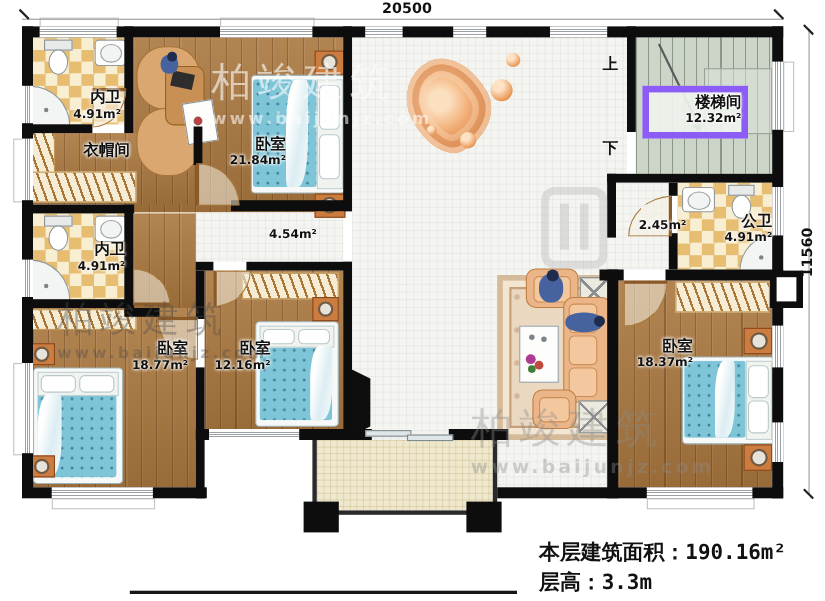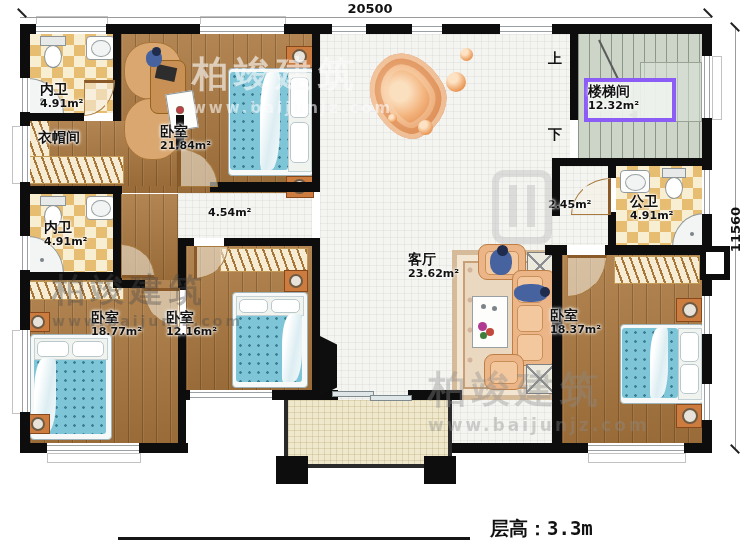--- a/index.html
+++ b/index.html
@@ -56,31 +56,31 @@
         background-size:26px 30px;}
   .ctable{background:#fdfdfb;border:1px solid #98a0a3;z-index:9;}
   .person{background:#46639f;border-radius:45%;z-index:13;}
   .phead{background:#1f2c4d;border-radius:50%;z-index:14;}
   .art-blob{background:radial-gradient(circle at 42% 42%,#fbe0c0 0 14%,#f3b47e 38%,#de8342 68%,#c8692c 100%);
         box-shadow:inset 0 0 0 5px rgba(255,235,210,.5),inset 0 0 0 11px rgba(210,120,60,.45),inset 0 0 0 17px rgba(250,220,190,.4);
         border-radius:52% 48% 62% 38%/46% 58% 42% 54%;transform:rotate(-28deg);z-index:6;}
   .art-ball{background:radial-gradient(circle at 35% 30%,#fde2c4 0 25%,#eb9a58 70%,#cf7330);border-radius:50%;z-index:6;}
   .tv{background:#0e0e0e;clip-path:polygon(0 0,100% 14%,100% 86%,0 100%);z-index:21;}
   .slider{background:#dfe6e8;border:1px solid #7f8a8e;z-index:27;}
-  .stairbox{background:rgba(238,242,237,.92);border:4px solid #8b5cf6;z-index:30;text-align:center;}
+  .stairbox{background:rgba(238,242,237,.92);border:6px solid #8b5cf6;z-index:30;text-align:center;}
   .stair-land{border:1px solid #98a295;background:rgba(220,228,218,.55);z-index:5;}
   .stair-arrow{background:#5c5c5c;z-index:6;}
   .arrowhead{width:0;height:0;border-left:5px solid transparent;border-right:5px solid transparent;border-top:9px solid #5c5c5c;z-index:6;}
-  .rlabel{text-align:left;line-height:1.12;z-index:40;
+  .rlabel{text-align:right;line-height:1.12;z-index:40;
         text-shadow:0 0 2px #fff,0 0 3px #fff,0 0 4px rgba(255,255,255,.8);}
   .rlabel .nm{display:block;font-size:14px;font-weight:bold;}
   .rlabel .ar{display:block;font-size:11px;font-weight:bold;}
   .updown{font-size:14px;font-weight:bold;z-index:40;}
   .wm{z-index:50;pointer-events:none;text-align:left;}
-  .wm .brand{display:block;font-weight:bold;letter-spacing:6px;}
+  .wm .brand{display:block;font-weight:normal;letter-spacing:6px;}
   .wm .site{display:block;letter-spacing:3px;font-weight:bold;}
   .wm-light .brand{font-size:36px;color:rgba(252,252,252,.62);}
   .wm-light .site{font-size:15px;color:rgba(252,252,252,.58);}
   .wm-dark .brand{font-size:33px;color:rgba(75,75,75,.38);}
   .wm-dark .site{font-size:14px;color:rgba(75,75,75,.38);}
   .wm-grey .brand{font-size:38px;color:rgba(140,140,140,.38);}
   .wm-grey .site{font-size:17px;color:rgba(140,140,140,.38);}
   .wm-logo{border:7px solid rgba(195,195,195,.5);border-radius:12px;z-index:50;}
   .wm-logo:before{content:"";position:absolute;left:10px;top:8px;width:26px;height:42px;
         background:linear-gradient(90deg,rgba(195,195,195,.5) 0 8px,transparent 8px 18px,rgba(195,195,195,.5) 18px 26px);}
@@ -324,24 +324,20 @@
   <div class="abs rlabel" style="left:208px;top:207px;width:80px;">
     <span class="ar">4.54m²</span>
   </div>
   <div class="abs rlabel" style="left:548px;top:199px;width:76px;">
     <span class="ar">2.45m²</span>
   </div>
   <div class="abs rlabel" style="left:630px;top:194px;width:72px;">
     <span class="nm">公卫</span>
       <span class="ar">4.91m²</span>
   </div>
-  <div class="abs rlabel" style="left:408px;top:252px;width:80px;">
-    <span class="nm">客厅</span>
-      <span class="ar">23.62m²</span>
-  </div>
   <div class="abs rlabel" style="left:91px;top:310px;width:80px;">
     <span class="nm">卧室</span>
       <span class="ar">18.77m²</span>
   </div>
   <div class="abs rlabel" style="left:166px;top:310px;width:80px;">
     <span class="nm">卧室</span>
       <span class="ar">12.16m²</span>
   </div>
   <div class="abs rlabel" style="left:550px;top:308px;width:80px;">
     <span class="nm">卧室</span>
@@ -371,17 +367,20 @@
   <div class="abs dimline" style="left:20px;top:17px;width:692px;height:1px;"></div>
   <div class="abs tick" style="left:16px;top:12px;width:12px;height:2px;transform:rotate(45deg);"></div>
   <div class="abs tick" style="left:702px;top:12px;width:12px;height:2px;transform:rotate(45deg);"></div>
   <div class="abs dimtext" style="left:330px;top:1px;width:80px;">20500</div>
   <div class="abs dimline" style="left:735px;top:26px;width:1px;height:424px;"></div>
   <div class="abs tick" style="left:729px;top:26px;width:12px;height:2px;transform:rotate(45deg);"></div>
   <div class="abs tick" style="left:729px;top:448px;width:12px;height:2px;transform:rotate(45deg);"></div>
   <div class="abs dimtext" style="left:712px;top:222px;width:46px;transform:rotate(-90deg);">11560</div>
 
   <div class="abs title-rule" style="left:118px;top:537px;width:352px;height:3px;"></div>
+  <div class="abs tb-row" style="left:490px;top:489px;">
+    <span>本层建筑面积：</span><span class="val">190.16m²</span>
+  </div>
   <div class="abs tb-row" style="left:490px;top:516px;">
     <span>层高：</span><span class="val">3.3m</span>
   </div>
 
 </div>
 
 </body></html>

